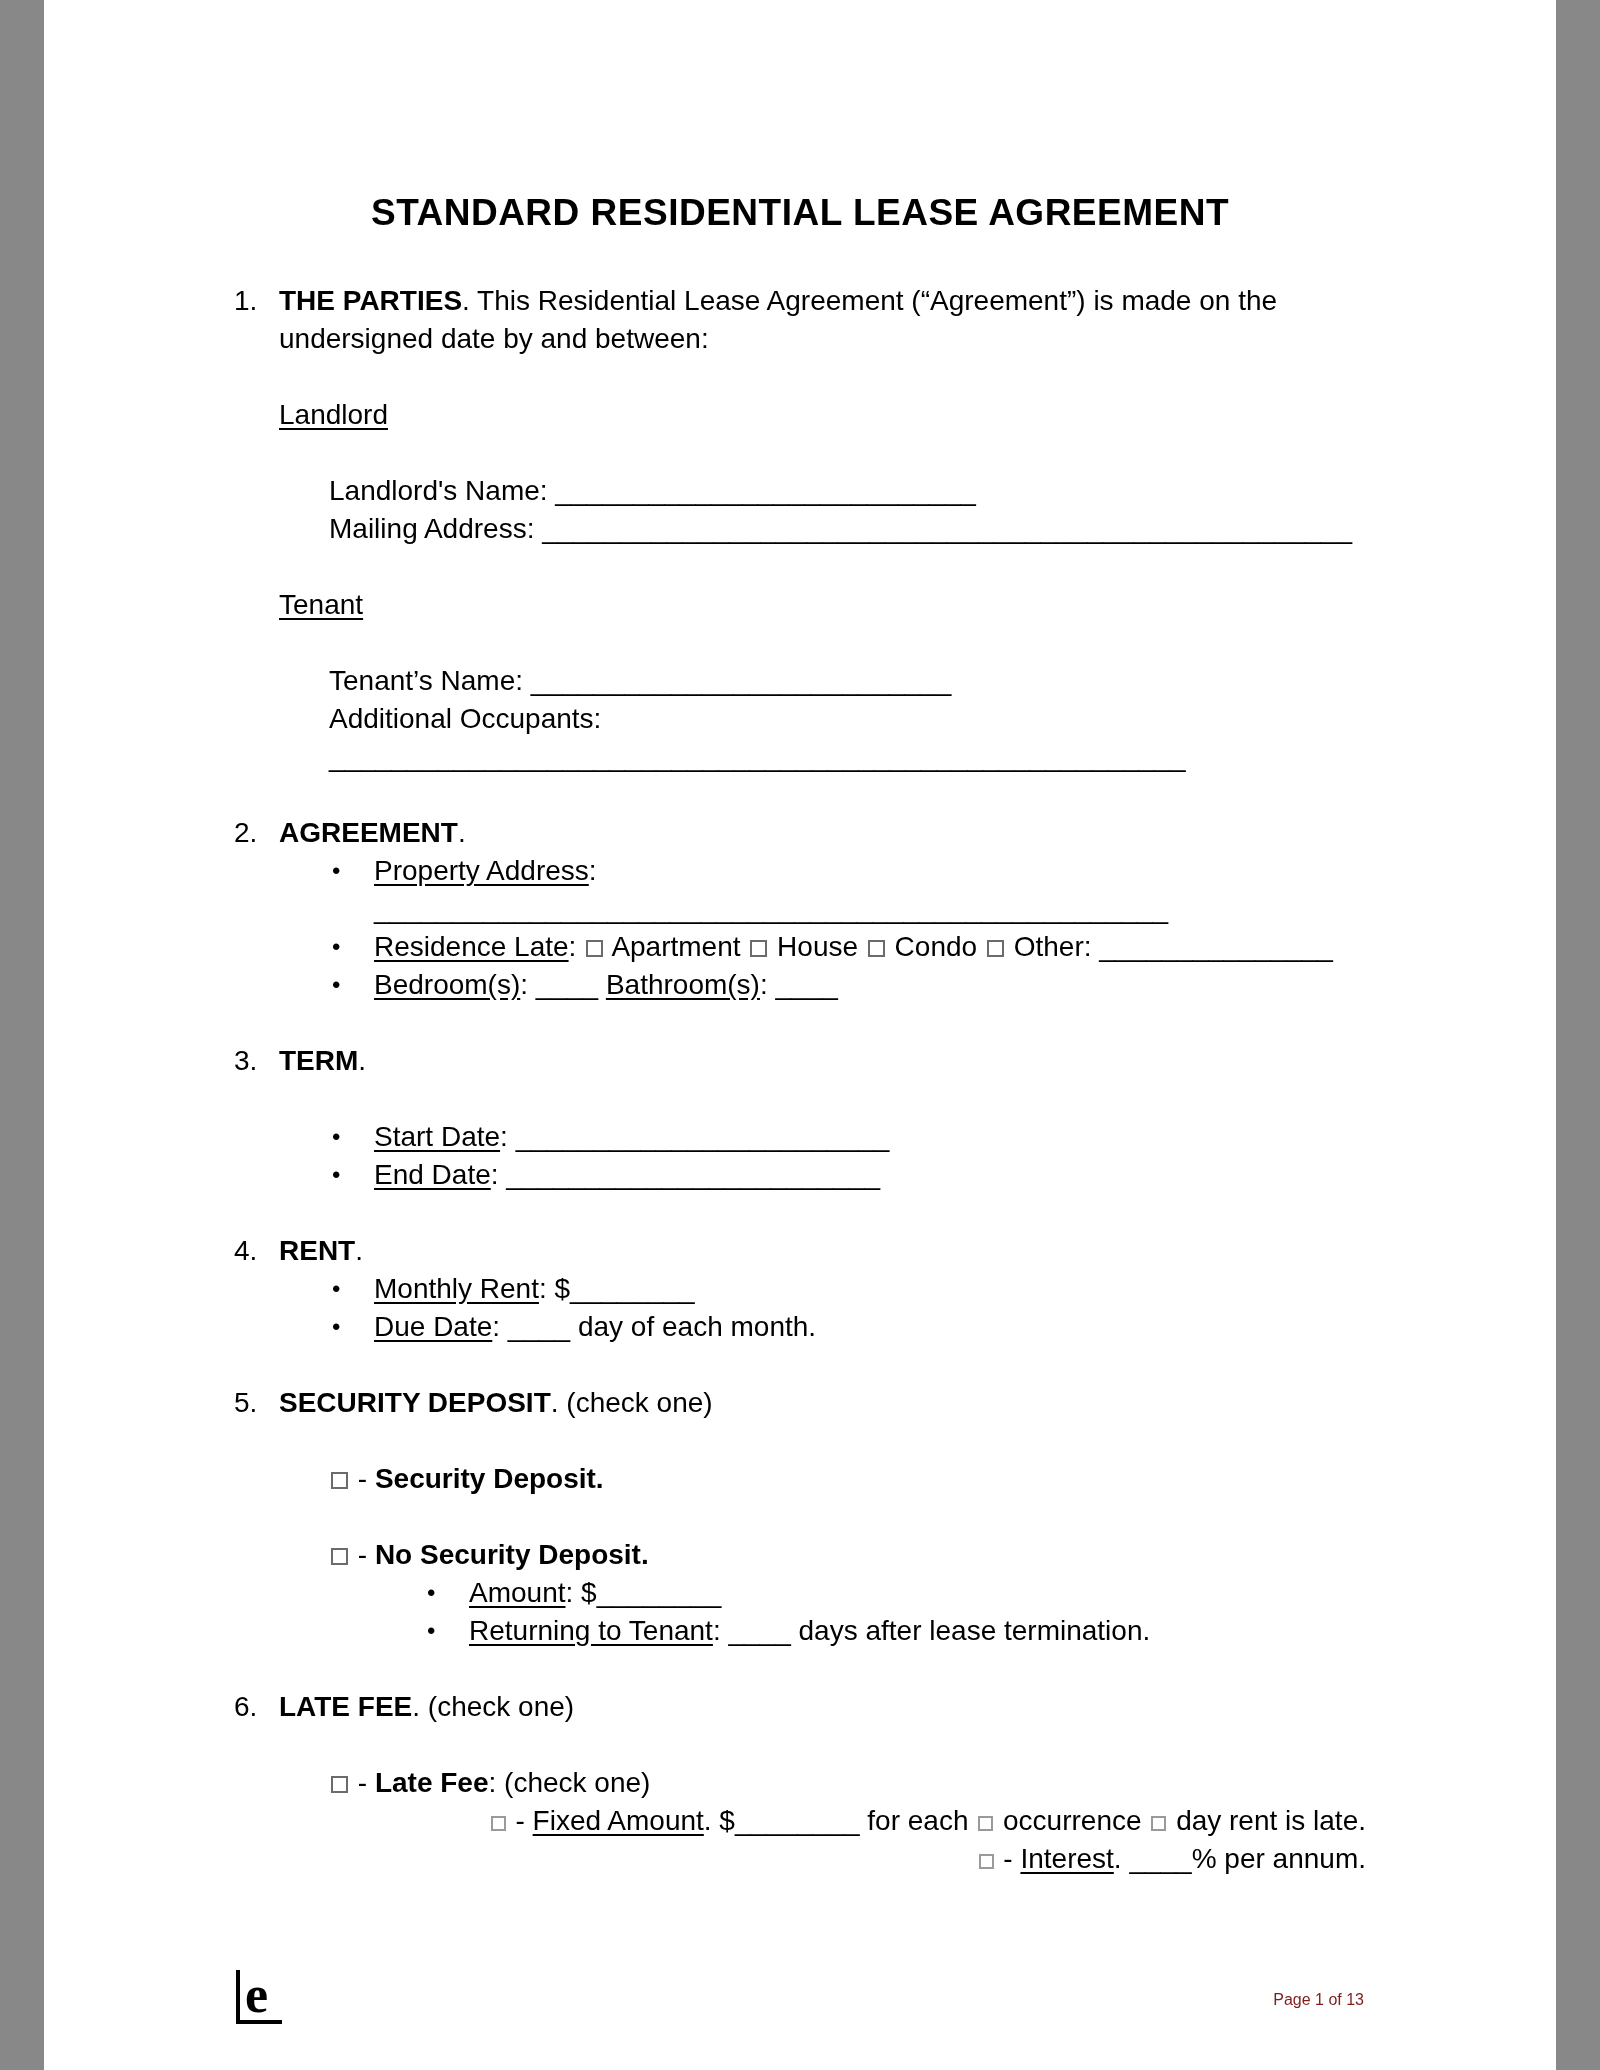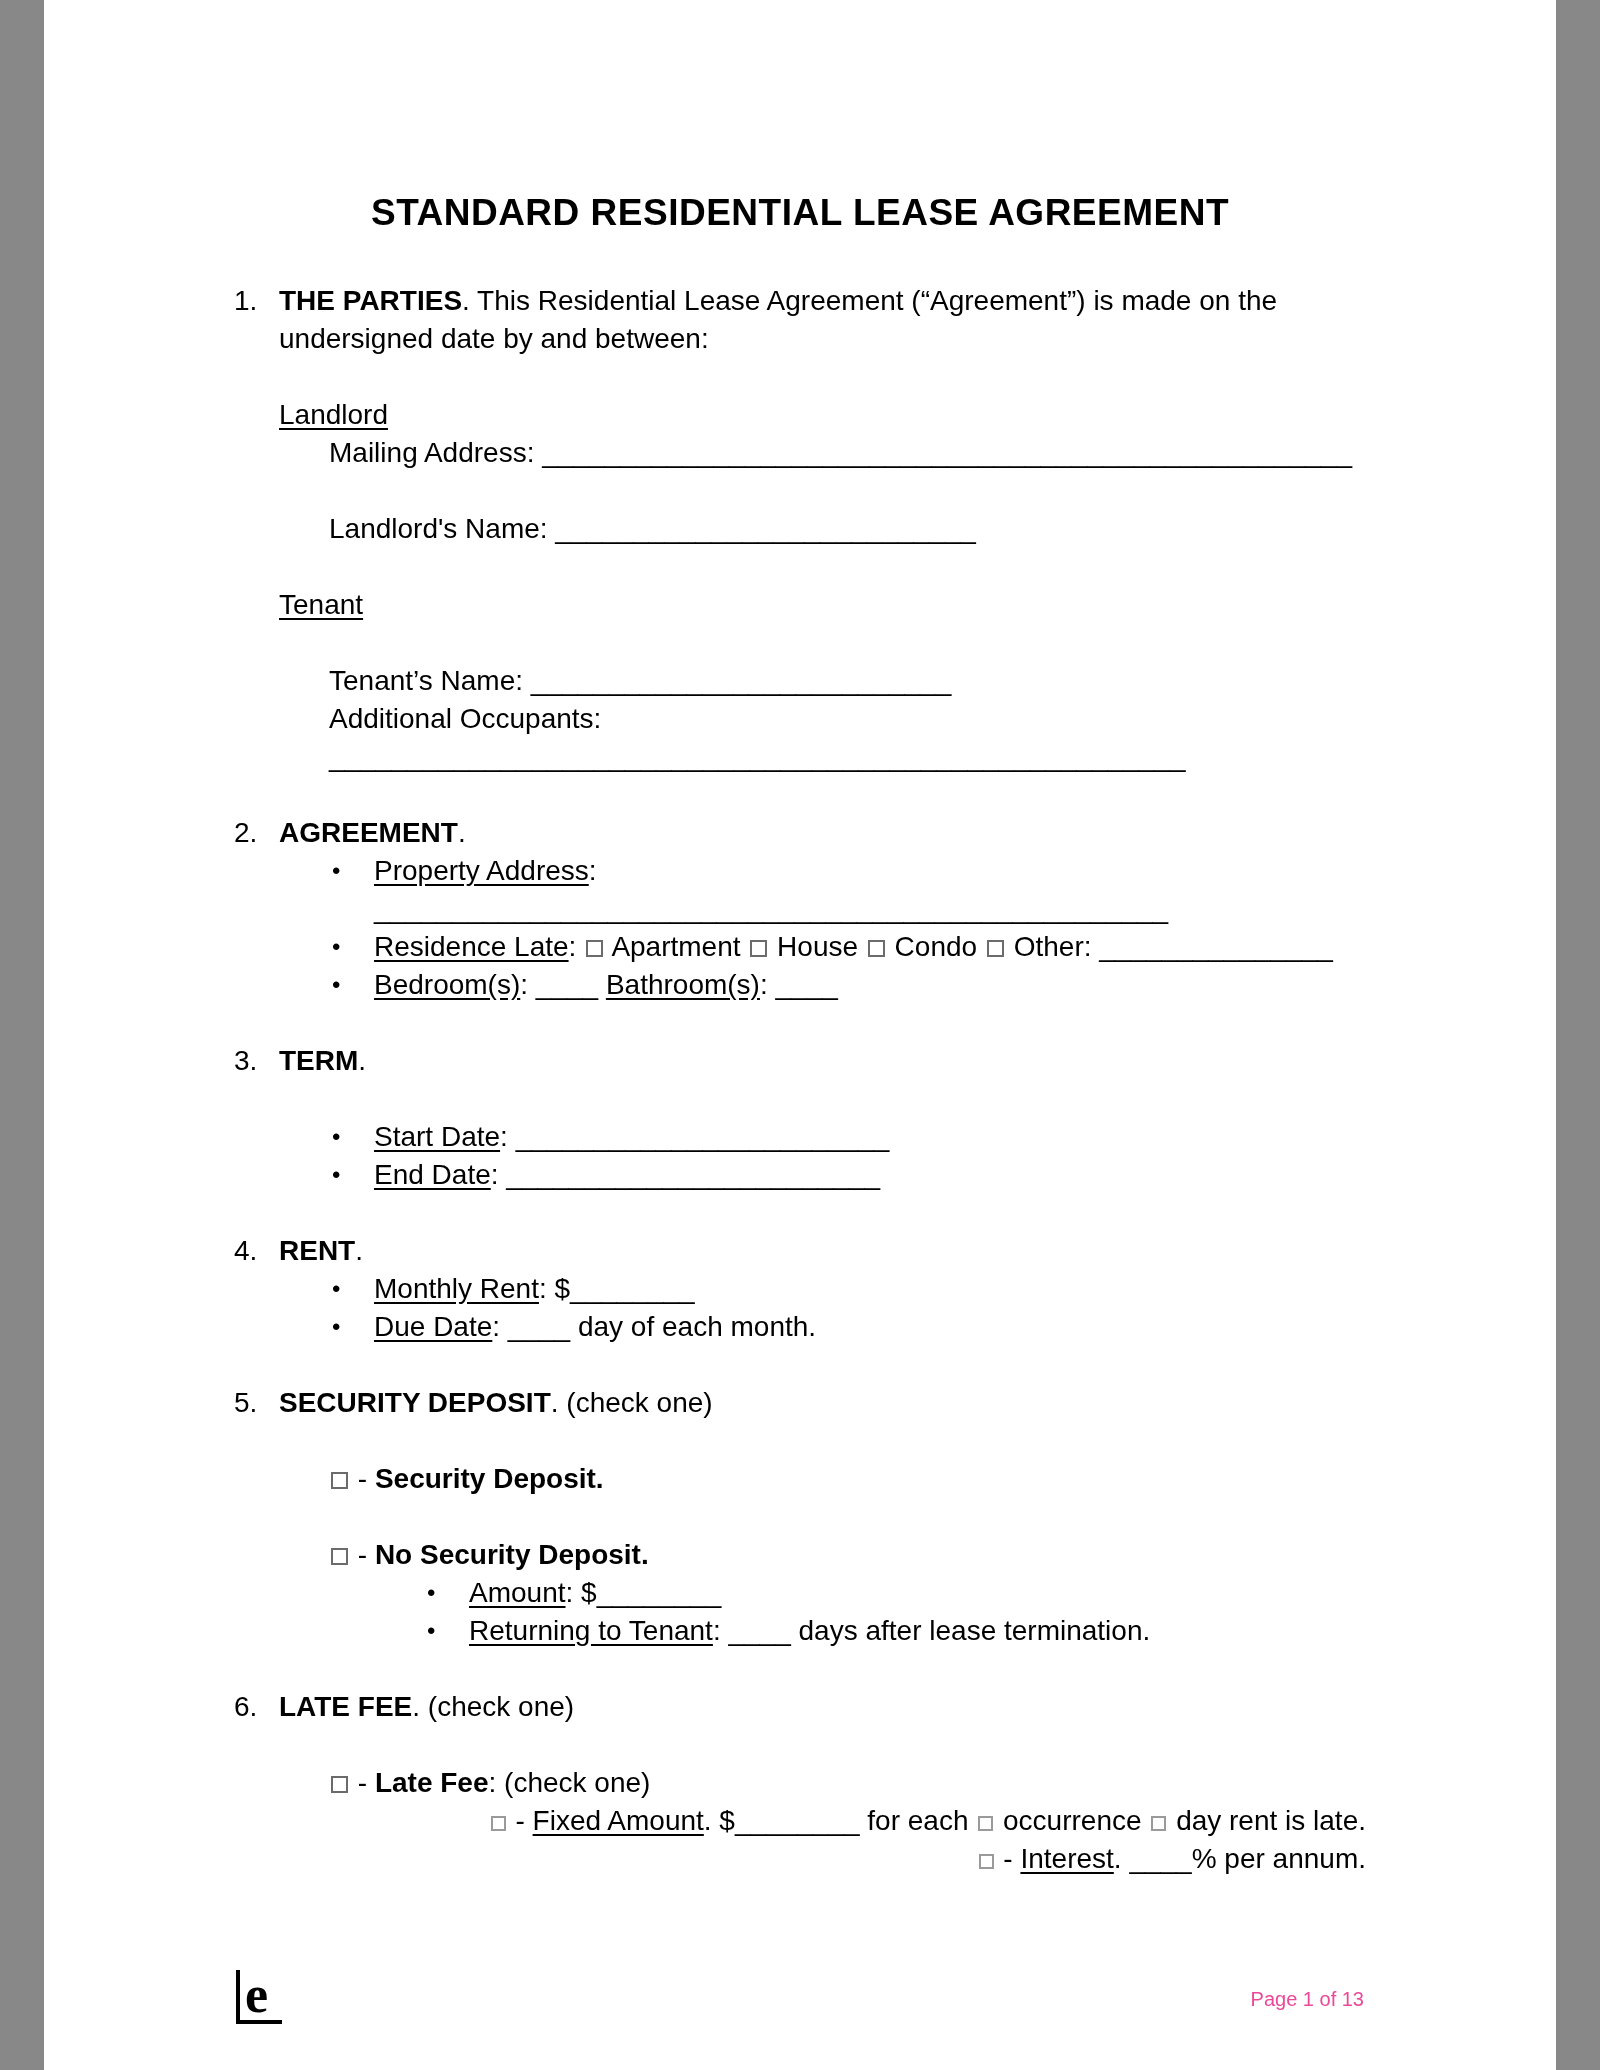--- a/index.html
+++ b/index.html
@@ -50,44 +50,44 @@
     border-left:4px solid #000; border-bottom:4px solid #000;
     padding-left:5px;
   }
   .logo-e {
     font-family:"Liberation Serif", serif;
     font-weight:bold; font-size:52px; line-height:50px; color:#000;
     display:inline-block;
   }
   .pagenum {
     position:absolute; right:192px; bottom:60px;
-    font-size:20px; line-height:21px; color:#ec4899;
+    font-size:16px; line-height:21px; color:#7f1d1d;
   }
 </style>
 </head>
 <body>
 
 <div class="doc">
 
   <h1 class="title">STANDARD RESIDENTIAL LEASE AGREEMENT</h1>
 
   <div class="row">
     <span class="num">1.</span>
     <div class="body"><b>THE PARTIES</b><span>. This Residential Lease Agreement (“Agreement”) is made on the undersigned date by and between:</span></div>
   </div>
 
   <div class="ind1 mt"><span class="ul">Landlord</span></div>
 
+  <div class="ind2 mt">
+    <span>Landlord's Name:</span>
+    <span class="blank">___________________________</span>
+  </div>
   <div class="ind2">
     <span>Mailing Address:</span>
     <span class="blank">____________________________________________________</span>
-  </div>
-  <div class="ind2 mt">
-    <span>Landlord's Name:</span>
-    <span class="blank">___________________________</span>
   </div>
 
   <div class="ind1 mt"><span class="ul">Tenant</span></div>
 
   <div class="ind2 mt">
     <span>Tenant’s Name:</span>
     <span class="blank">___________________________</span>
   </div>
   <div class="ind2">
     <span>Additional Occupants:</span>

